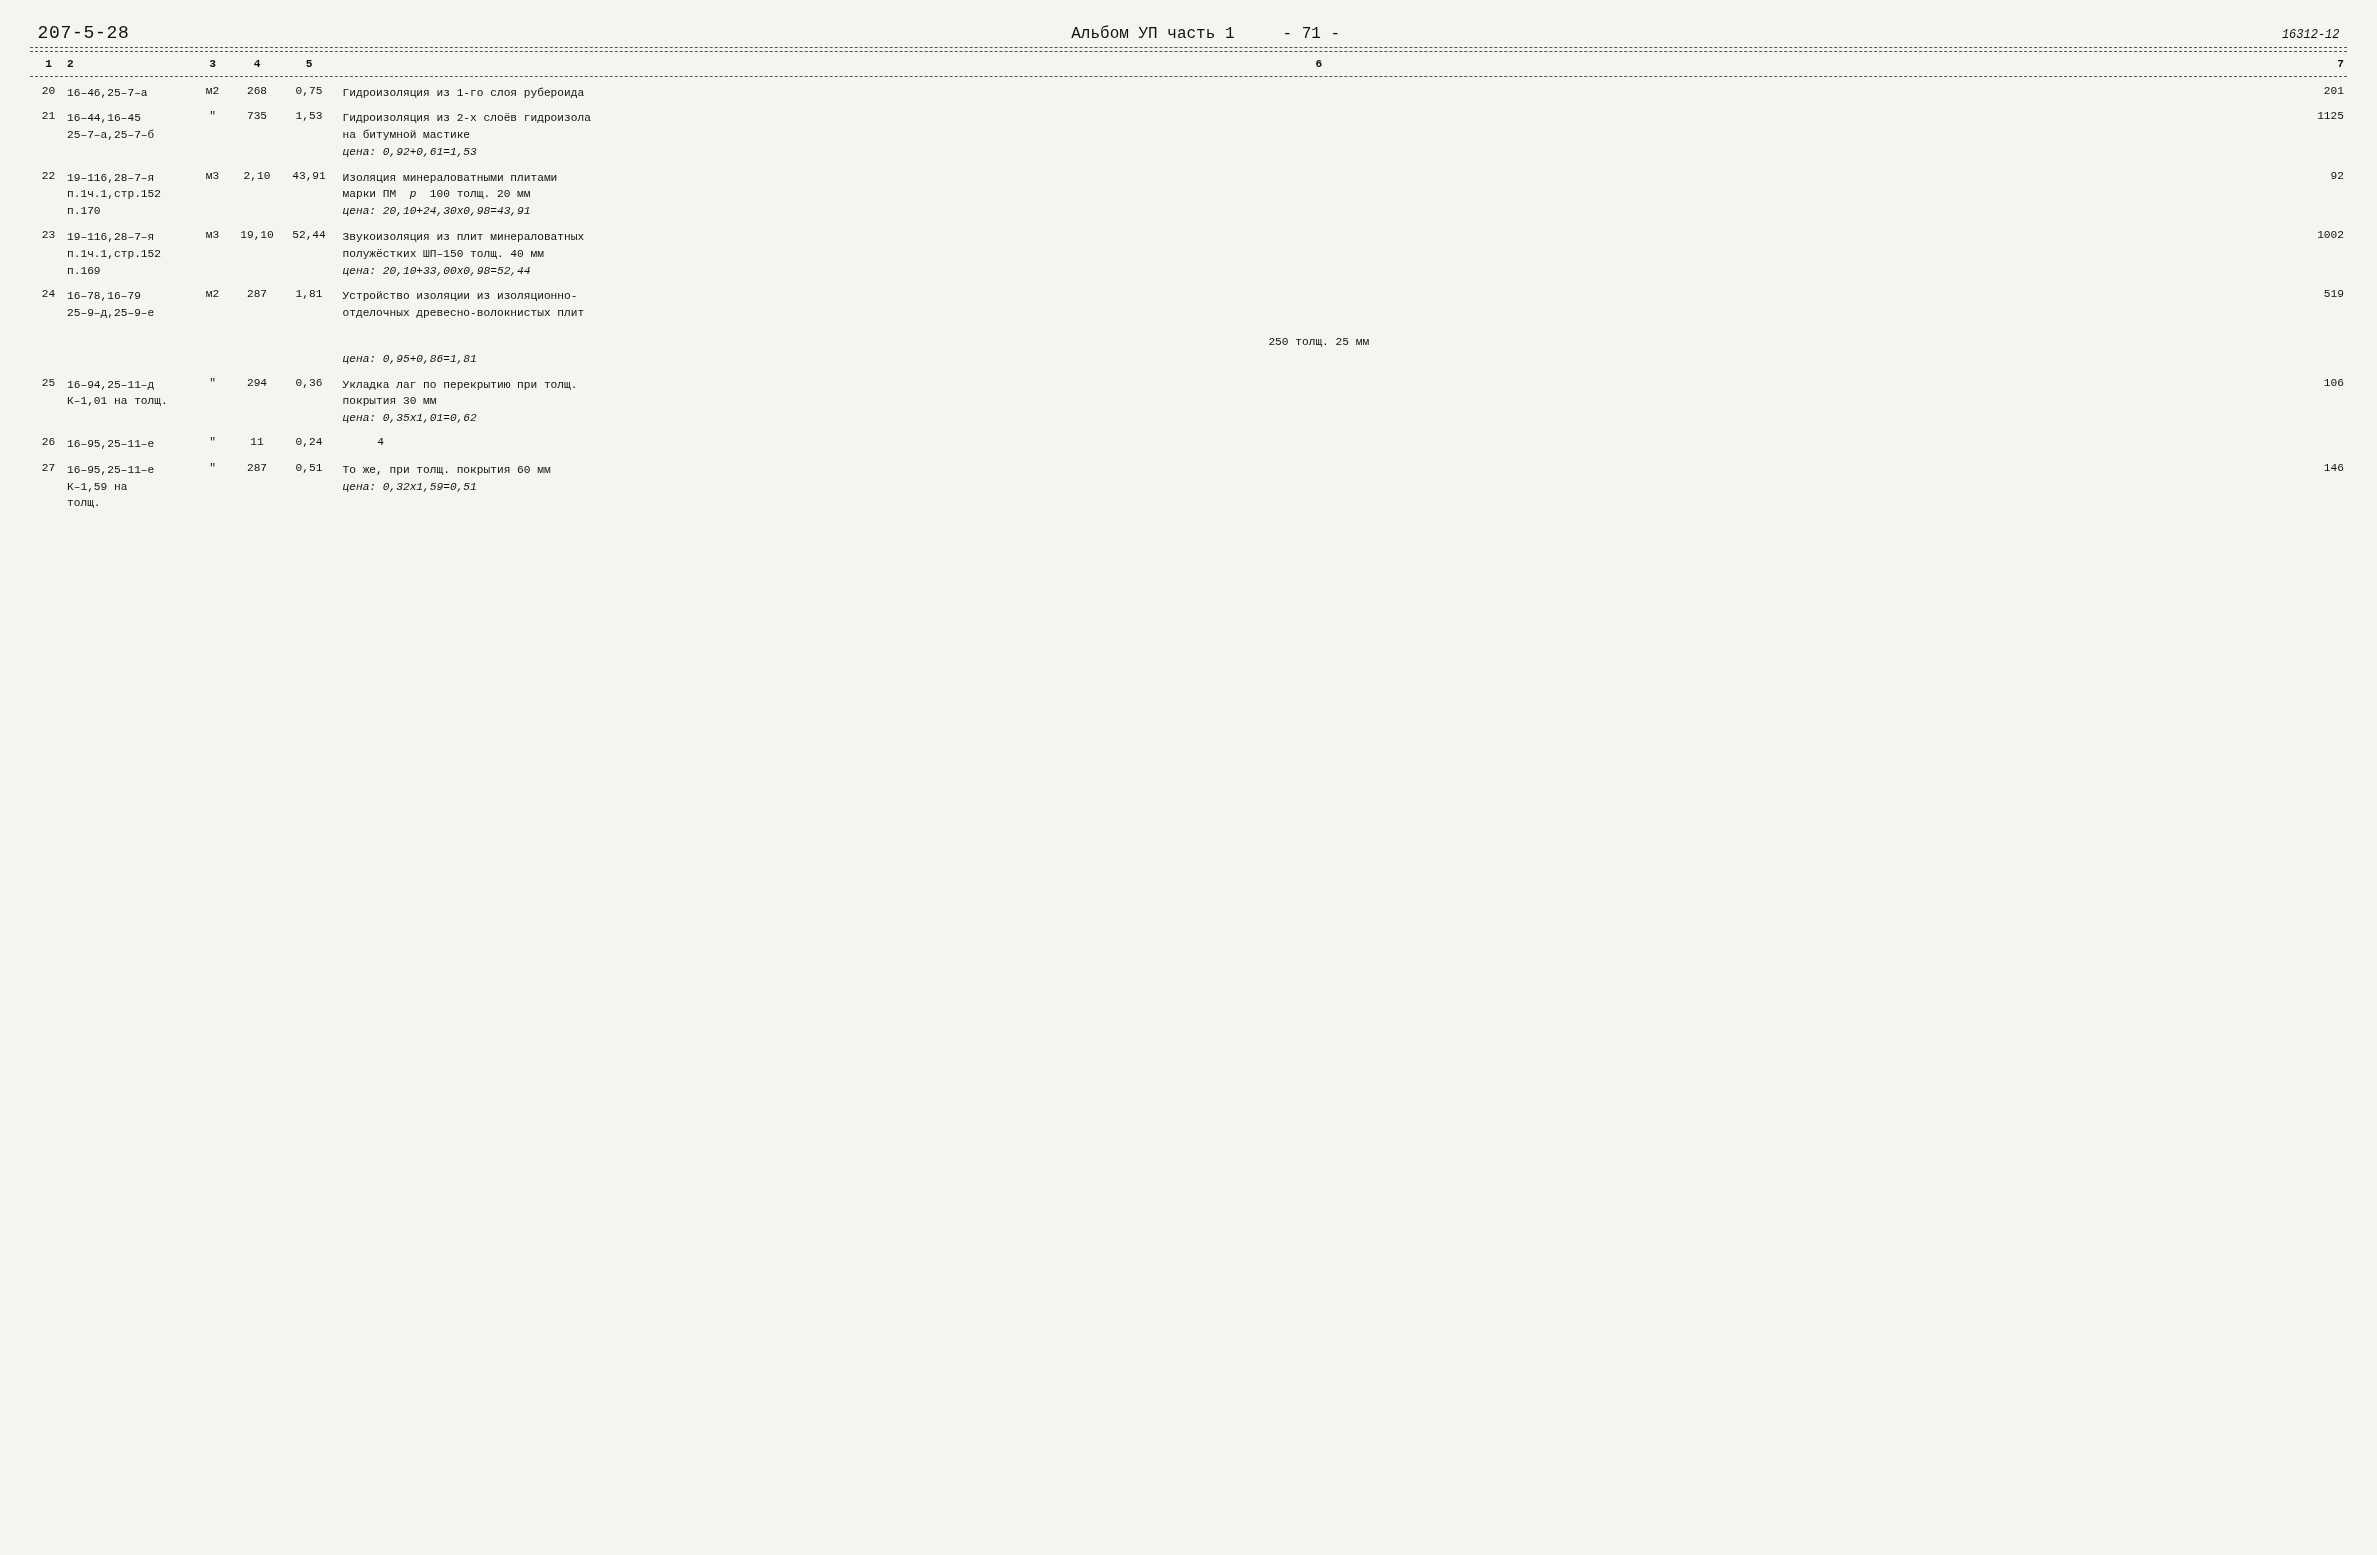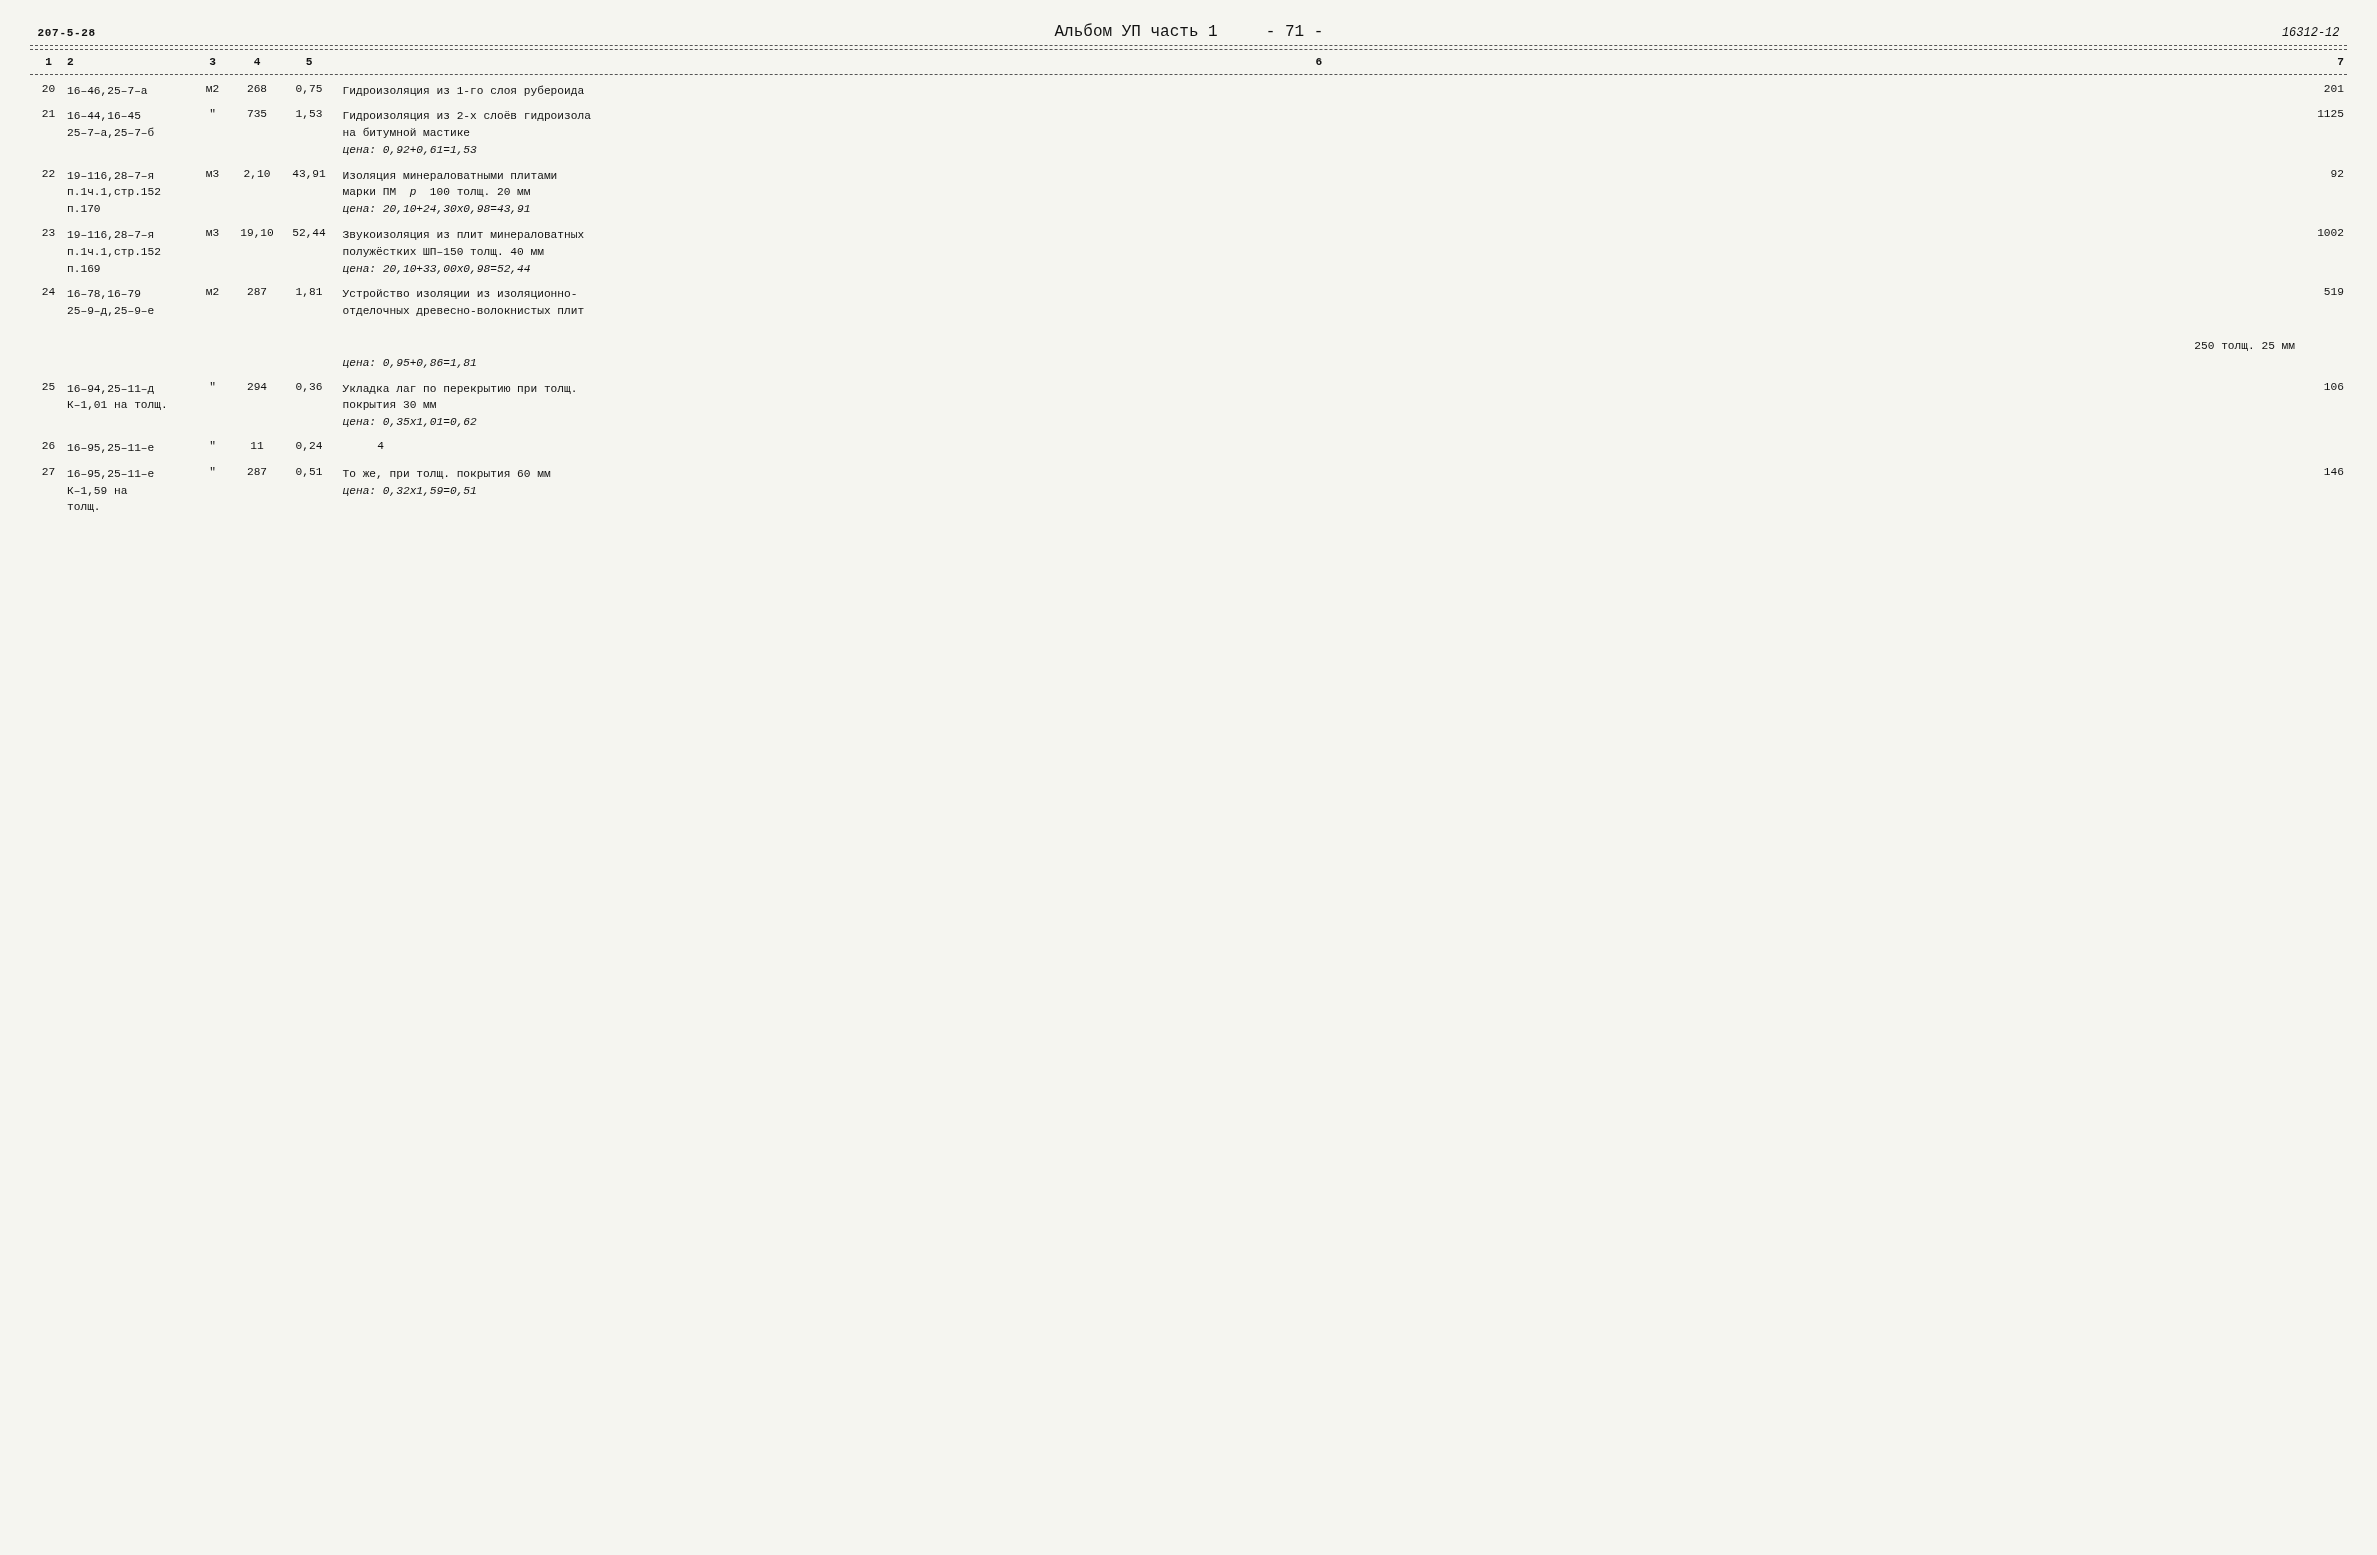--- a/index.html
+++ b/index.html
@@ -13,22 +13,22 @@
 
     .page-header {
       display: flex;
       justify-content: space-between;
       align-items: baseline;
       margin-bottom: 4.5px;
       padding: 0 7.5px;
     }
 
     .header-left {
-      font-weight: bold;
-      font-size: 11px;
+      font-weight: normal;
+      font-size: 18px;
       letter-spacing: 0.7px;
     }
 
     .header-center {
       font-size: 16px;
       text-align: center;
     }
 
     .header-right {
       font-size: 12px;
@@ -74,22 +74,22 @@
     .cell-multiline {
       line-height: 1.5;
     }
 
     .price-line {
       font-style: italic;
       margin-top: 19px;
     }
 
     .desc-indent {
-      text-align: right;
-      margin-top: 18px;
+      text-align: center;
+      margin-top: 12px;
     }
   </style>
 </head>
 <body>
 
 <div class="page-header">
   <span class="header-left">207-5-28</span>
   <span class="header-center">
     <span>Альбом УП  часть 1</span>
     &nbsp;&nbsp;&nbsp;

